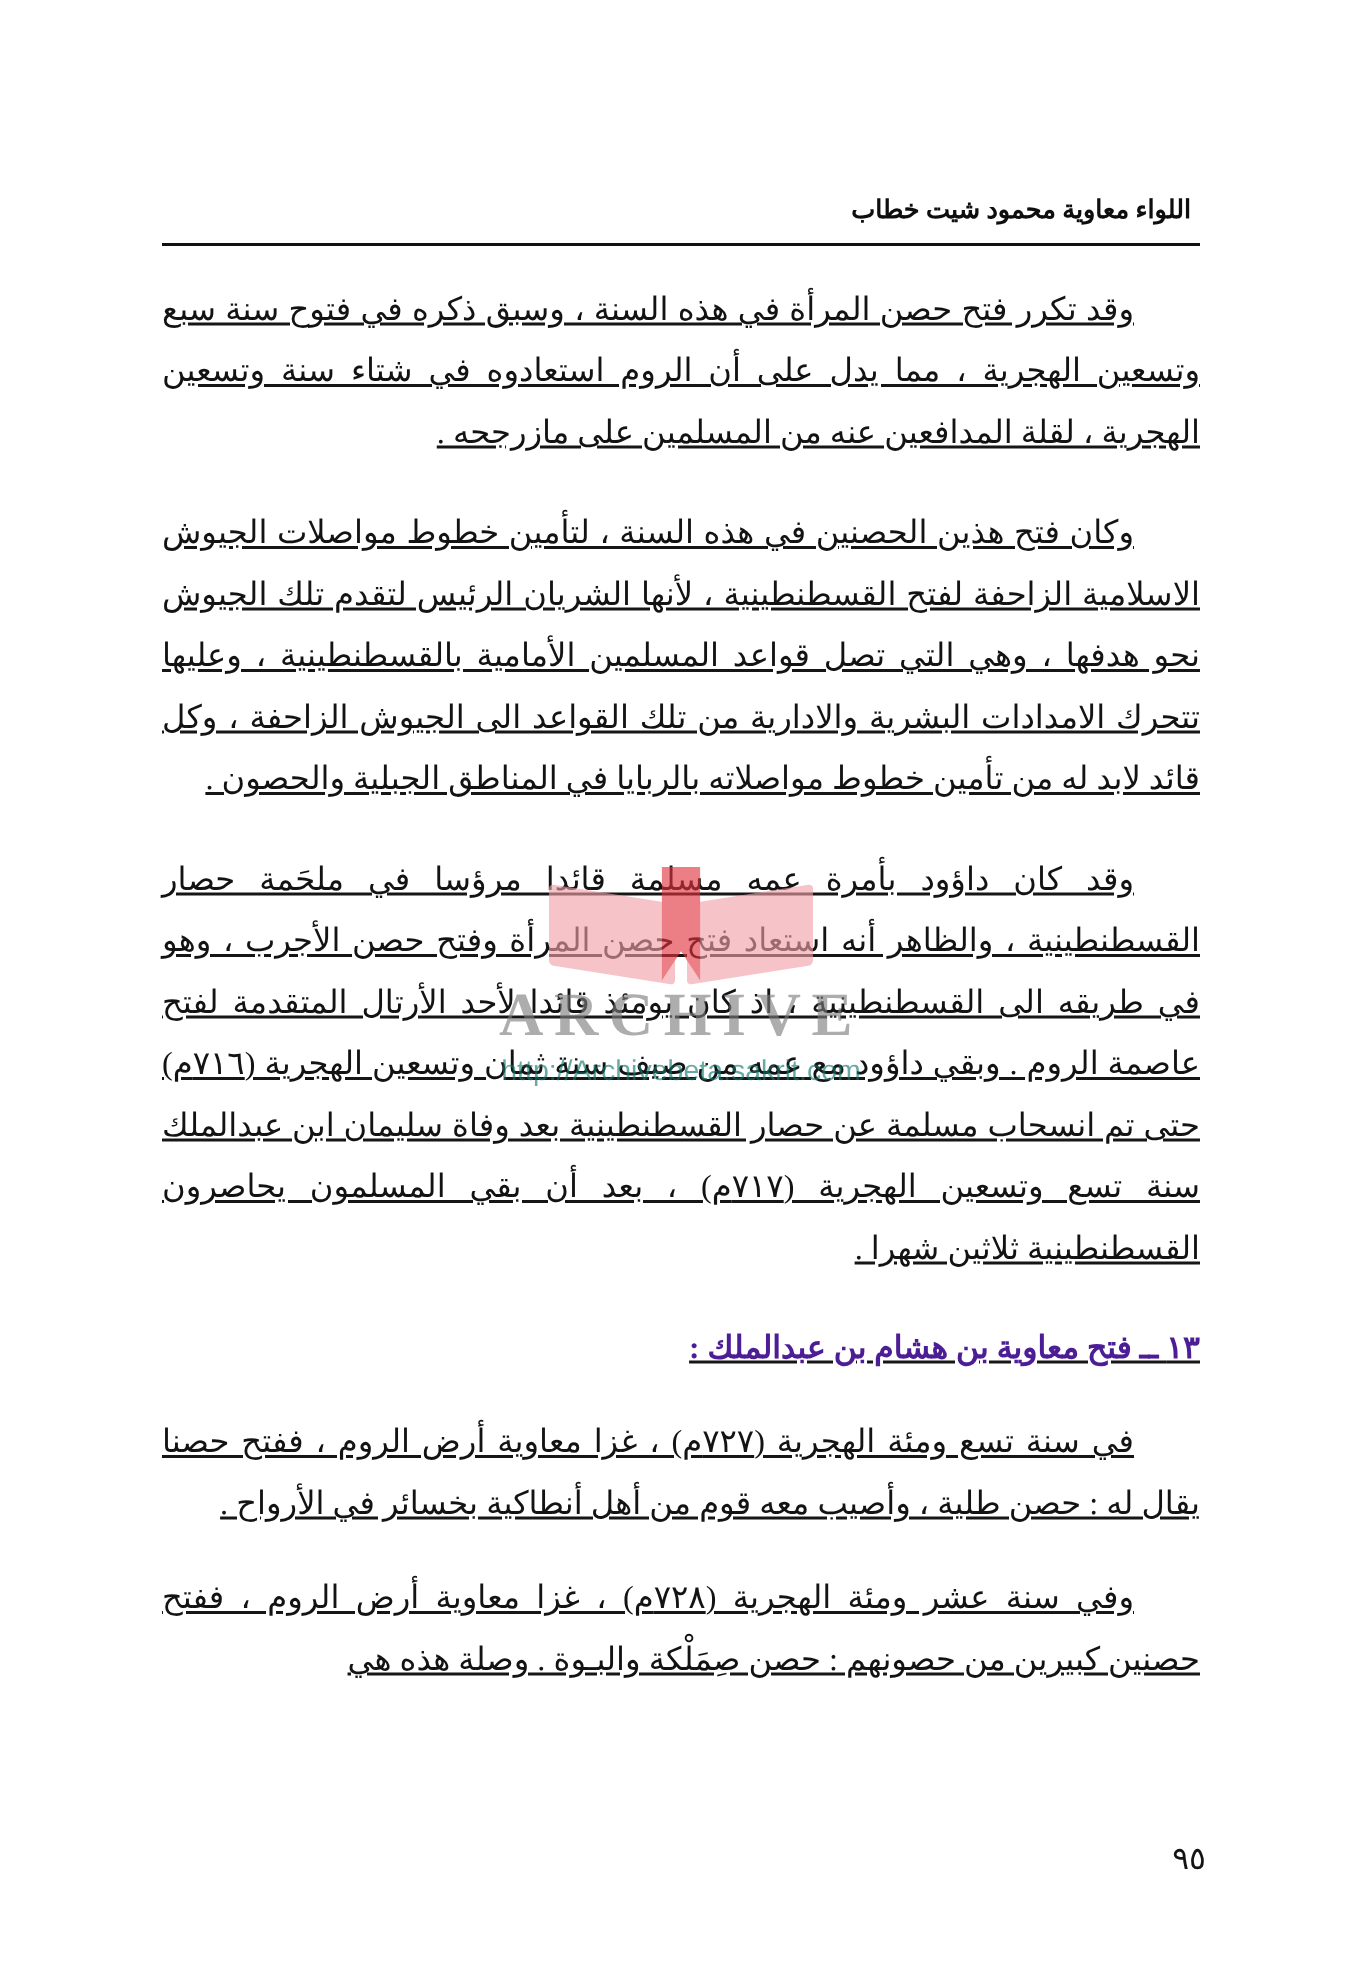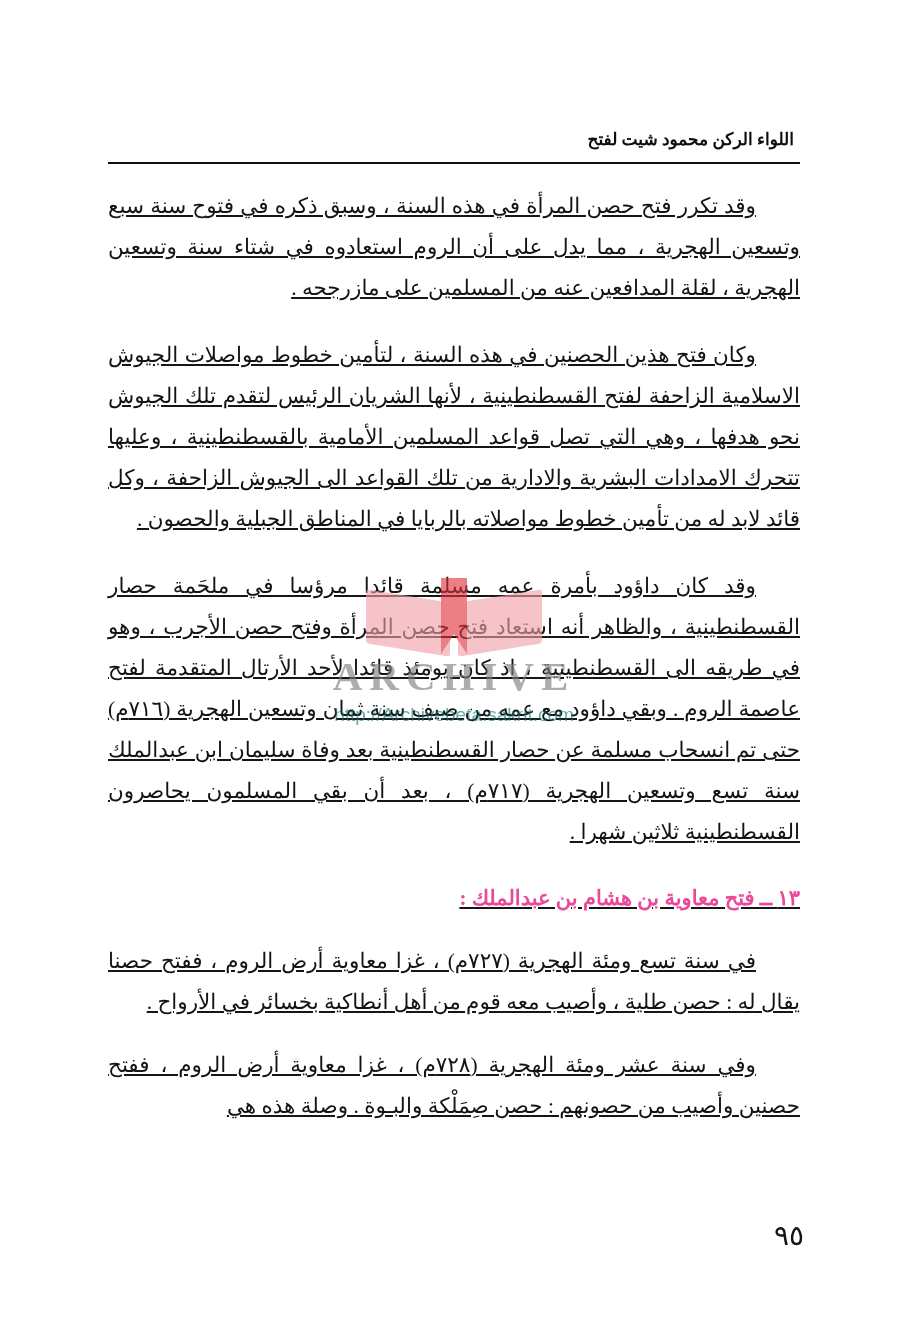--- a/index.html
+++ b/index.html
@@ -67,32 +67,32 @@
   }
   p.para.indent {
     text-indent: 44px;
   }
   p.heading {
     margin: 0 0 24px 0;
     font-size: 21px;
     font-weight: 700;
     line-height: 38px;
     text-align: right;
-    color: #ec4899;
+    color: #4c1d95;
   }
   p.tight {
     margin-bottom: 22px;
   }
 
   
   .page-number {
     position: absolute;
     bottom: 66px;
     right: 104px;
-    font-size: 28px;
+    font-size: 21px;
     color: #141414;
     direction: rtl;
   }
 
   
   .watermark {
     position: absolute;
     top: 560px;
     left: 50%;
     transform: translateX(-50%);
@@ -152,37 +152,37 @@
     margin-top: 4px;
     letter-spacing: 0px;
   }
 </style>
 </head>
 <body>
 
 <div class="page">
 
   <div class="header">
-    <div class="header-title">اللواء الركن محمود شيت لفتح</div>
+    <div class="header-title">اللواء معاوية محمود شيت خطاب</div>
     <div class="header-rule"></div>
   </div>
 
   <div class="content">
 
     <p class="para indent">وقد تكرر فتح حصن المرأة في هذه السنة ، وسبق ذكره في فتوح سنة سبع وتسعين الهجرية ، مما يدل على أن الروم استعادوه في شتاء سنة وتسعين الهجرية ، لقلة المدافعين عنه من المسلمين على مازرجحه .</p>
 
     <p class="para indent">وكان فتح هذين الحصنين في هذه السنة ، لتأمين خطوط مواصلات الجيوش الاسلامية الزاحفة لفتح القسطنطينية ، لأنها الشريان الرئيس لتقدم تلك الجيوش نحو هدفها ، وهي التي تصل قواعد المسلمين الأمامية بالقسطنطينية ، وعليها تتحرك الامدادات البشرية والادارية من تلك القواعد الى الجيوش الزاحفة ، وكل قائد لابد له من تأمين خطوط مواصلاته بالربايا في المناطق الجبلية والحصون .</p>
 
     <p class="para indent">وقد كان داؤود بأمرة عمه مسلمة قائدا مرؤسا في ملحَمة حصار القسطنطينية ، والظاهر أنه استعاد فتح حصن المرأة وفتح حصن الأجرب ، وهو في طريقه الى القسطنطينية ، اذ كان يومئذ قائدا لأحد الأرتال المتقدمة لفتح عاصمة الروم . وبقي داؤود مع عمه من صيف سنة ثمان وتسعين الهجرية (٧١٦م) حتى تم انسحاب مسلمة عن حصار القسطنطينية بعد وفاة سليمان ابن عبدالملك سنة تسع وتسعين الهجرية (٧١٧م) ، بعد أن بقي المسلمون يحاصرون القسطنطينية ثلاثين شهرا .</p>
 
     <p class="heading">١٣ ــ فتح معاوية بن هشام بن عبدالملك :</p>
 
     <p class="para indent tight">في سنة تسع ومئة الهجرية (٧٢٧م) ، غزا معاوية أرض الروم ، ففتح حصنا يقال له : حصن طلية ، وأصيب معه قوم من أهل أنطاكية بخسائر في الأرواح .</p>
 
-    <p class="para indent tight">وفي سنة عشر ومئة الهجرية (٧٢٨م) ، غزا معاوية أرض الروم ، ففتح حصنين وأصيب من حصونهم : حصن صِمَلْكة والبـوة . وصلة هذه هي</p>
+    <p class="para indent tight">وفي سنة عشر ومئة الهجرية (٧٢٨م) ، غزا معاوية أرض الروم ، ففتح حصنين كبيرين من حصونهم : حصن صِمَلْكة والبـوة . وصلة هذه هي</p>
 
   </div>
 
   <div class="watermark">
     <div class="wm-book">
       <div class="page-l"></div>
       <div class="page-r"></div>
       <div class="spine"></div>
     </div>
     <div class="wm-title">ARCHIVE</div>

